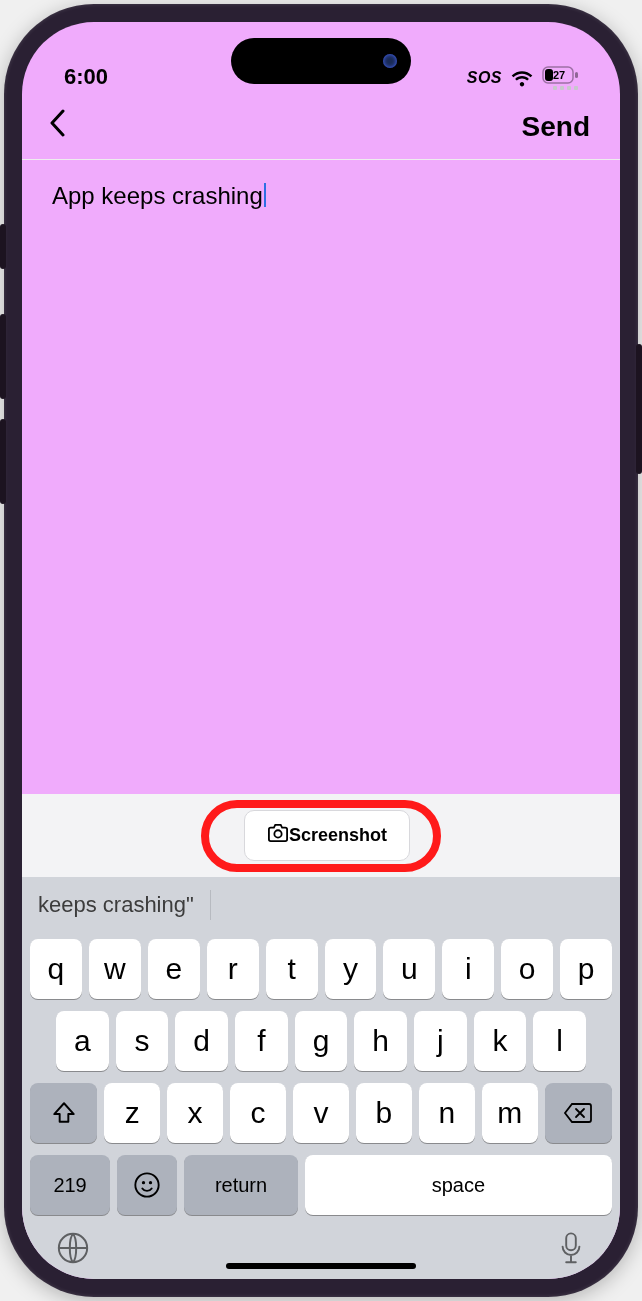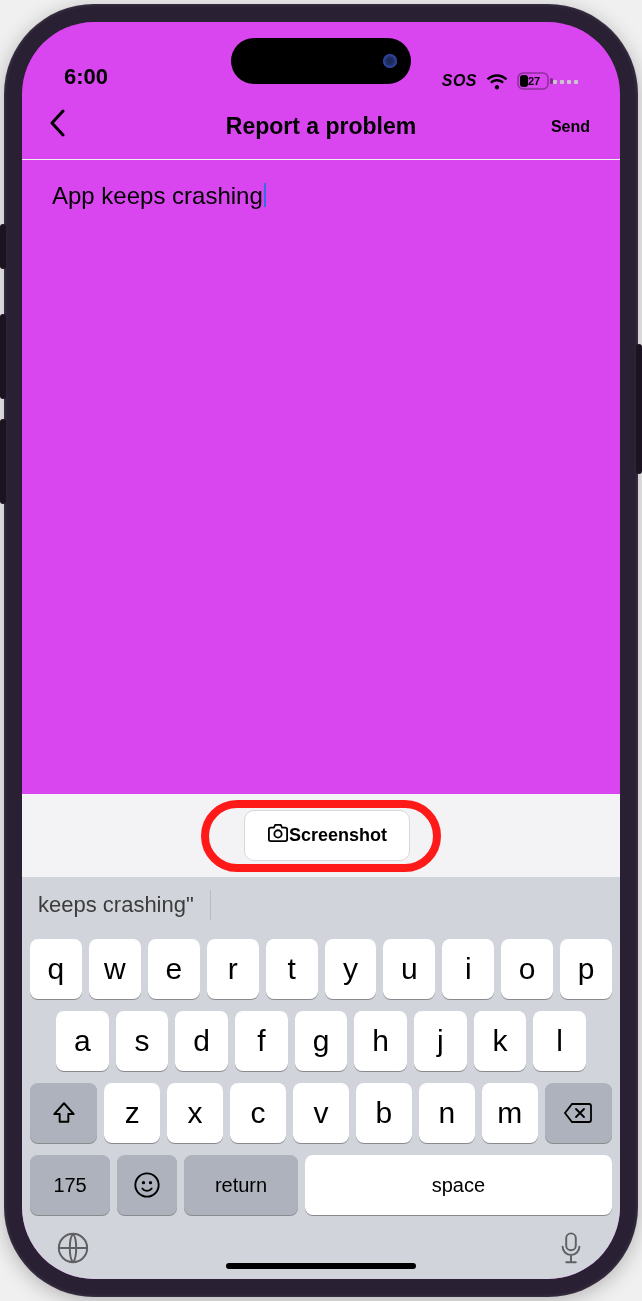--- a/index.html
+++ b/index.html
@@ -16,21 +16,21 @@
       box-shadow: inset 0 0 4px rgba(255,255,255,.15), 0 4px 20px rgba(0,0,0,.25);
     }
     .side-btn { position: absolute; background:#1c1320; border-radius:4px; }
     .sb1 { left:-4px; top:220px; width:6px; height:45px; }
     .sb2 { left:-4px; top:310px; width:6px; height:85px; }
     .sb3 { left:-4px; top:415px; width:6px; height:85px; }
     .sb4 { right:-4px; top:340px; width:6px; height:130px; }
 
     .screen {
       width: 100%; height: 100%;
-      background: #d946ef;
+      background: #f0abfc;
       border-radius: 72px;
       overflow: hidden;
       position: relative;
       display: flex; flex-direction: column;
     }
 
     .island {
       position: absolute;
       top: 16px; left: 50%; transform: translateX(-50%);
       width: 180px; height: 46px;
@@ -43,34 +43,34 @@
     
     .status {
       height: 72px;
       display: flex; align-items: flex-end; justify-content: space-between;
       padding: 0 42px 4px 42px;
       font-size: 22px; font-weight: 600;
     }
     .status .right { display: flex; align-items: center; gap: 8px; }
     .status .sos { font-size: 16px; font-weight: 700; letter-spacing: .5px; font-style: italic; }
     .wifi-icon svg, .bat svg { display:block; }
-    .bat-wrap { position:relative; display:flex; flex-direction:row; align-items:center;text-decoration:underline; }
+    .bat-wrap { position:relative; display:flex; flex-direction:column; align-items:flex-end;text-decoration:underline; }
     .dots { display:flex; gap:3px; margin-top:2px; }
     .dots span{ width:4px;height:4px;background:#c7c7cc;border-radius:1px; }
 
     
     .nav {
       height: 66px;
       display:flex; align-items:center; justify-content:center;
       position:relative;
       border-bottom: 1px solid #eee;
     }
     .nav .back { position:absolute; left:26px; font-size:30px; font-weight:400; }
     .nav .title { font-size:23px; font-weight:700; }
-    .nav .send  { position:absolute; right:30px; font-size:16px; font-weight:600; }
+    .nav .send  { position:absolute; right:30px; font-size:28px; font-weight:600; }
 
     
     .content { flex:1; padding: 22px 30px; font-size:24px; color:#000; position:relative; }
     .content .caret { display:inline-block; width:2px; height:24px; background:#2f6fe3; vertical-align:-3px; margin-left:1px; }
 
     
     .shot-bar {
       background:#f3f3f5;
       padding: 16px 0;
       display:flex; justify-content:center;
@@ -163,21 +163,20 @@
         </span>
       </div>
     </div>
 
     <div class="nav">
       <span class="back">
         <svg width="18" height="28" viewBox="0 0 18 28">
             <path d="M15 2 4 14l11 12" fill="none" stroke="#000" stroke-width="3" stroke-linecap="round" stroke-linejoin="round"></path>
           </svg>
       </span>
-      <span class="title">Report a problem</span>
       <span class="send">Send</span>
     </div>
 
     <div class="content">
       <span>App keeps crashing</span><span class="caret"></span>
     </div>
 
     <div class="shot-bar">
       <div class="shot-btn">
         <span>
@@ -237,21 +236,21 @@
         <div class="key">m</div>
         <div class="key fn del">
           <svg width="30" height="22" viewBox="0 0 30 22">
               <path d="M9 2h17a2 2 0 0 1 2 2v14a2 2 0 0 1-2 2H9l-7-9 7-9z" fill="none" stroke="#000" stroke-width="1.8"></path>
               <path d="M13 7l8 8m0-8l-8 8" stroke="#000" stroke-width="1.8" stroke-linecap="round"></path>
             </svg>
         </div>
       </div>
 
       <div class="krow r4">
-        <div class="key fn num">175</div>
+        <div class="key fn num">219</div>
         <div class="key fn emoji">
           <svg width="28" height="28" viewBox="0 0 24 24">
               <circle cx="12" cy="12" r="10" fill="none" stroke="#000" stroke-width="1.6"></circle>
               <circle cx="9" cy="10" r="1.4" fill="#000"></circle>
               <circle cx="15" cy="10" r="1.4" fill="#000"></circle>
               <path d="M8 15c1 1.5 2.5 2 4 2s3-.5 4-2" fill="none" stroke="#000" stroke-width="1.6" stroke-linecap="round"></path>
             </svg>
         </div>
         <div class="key fn return">return</div>
         <div class="key space">space</div>

